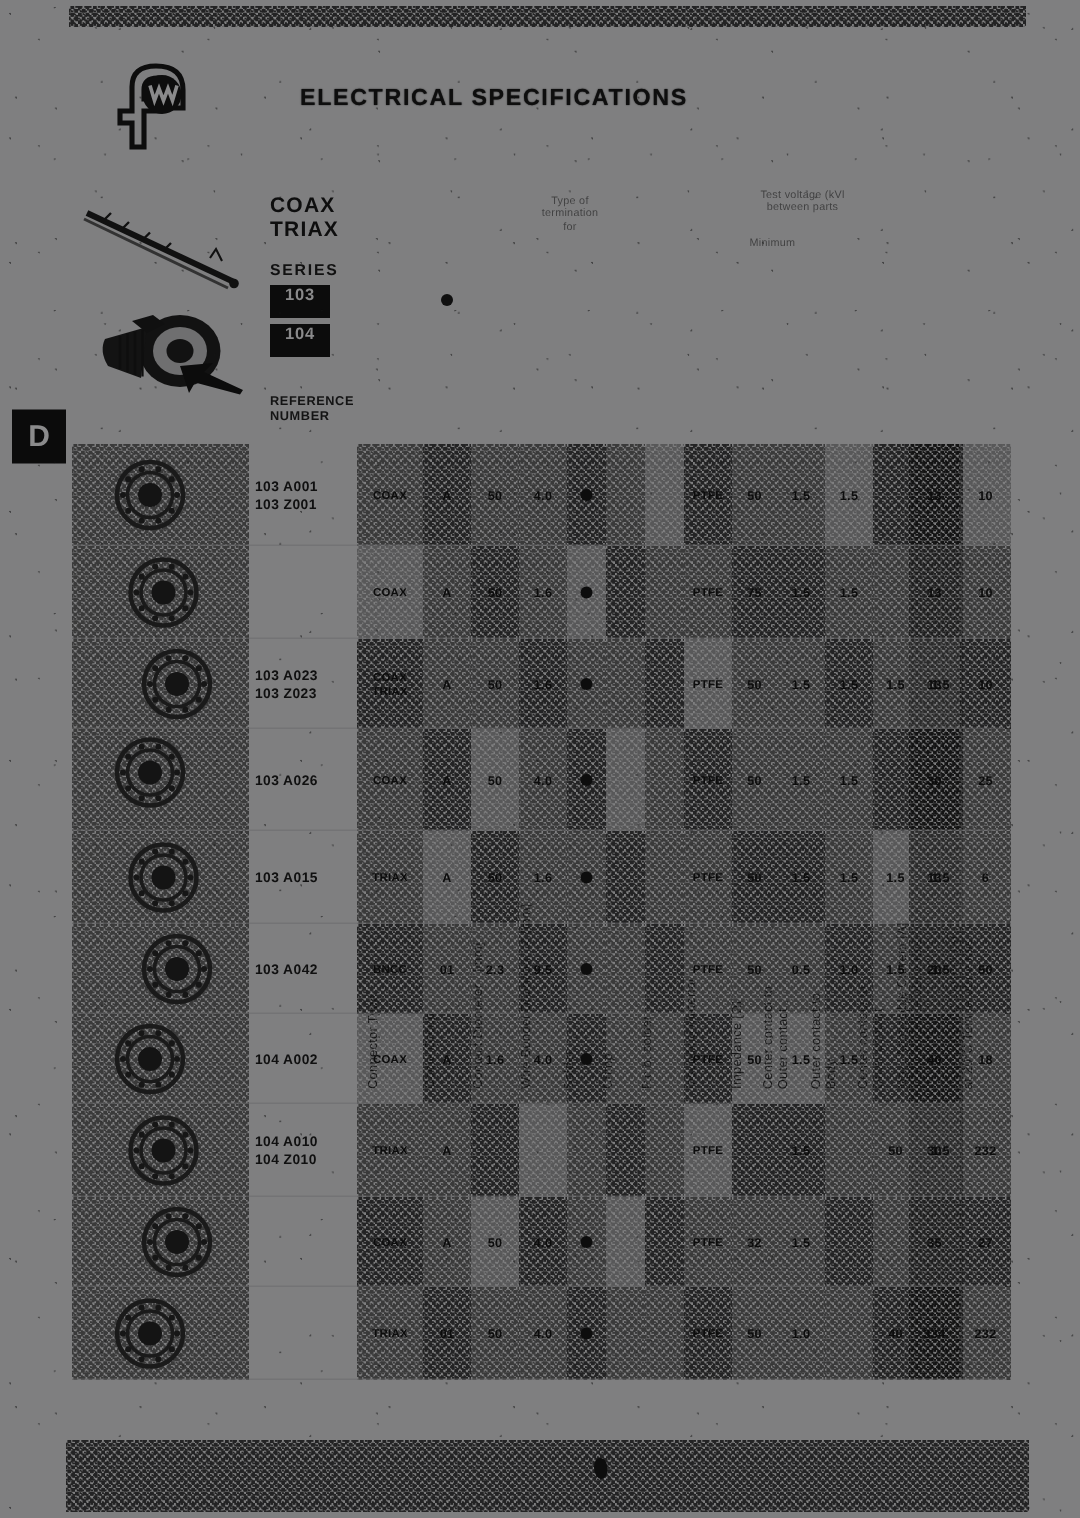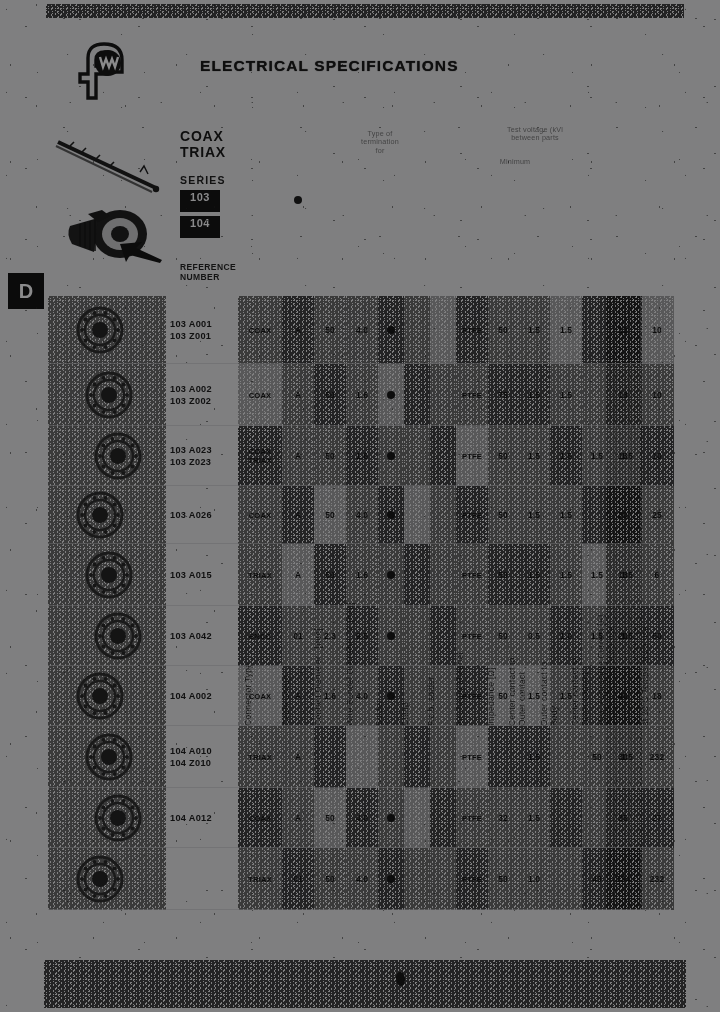--- a/index.html
+++ b/index.html
@@ -379,24 +379,20 @@
             <circle cx="66.56230589874906" cy="48.119017293312766" r="2" fill="#161616"></circle>
             <circle cx="55.43769410125095" cy="48.119017293312766" r="2" fill="#161616"></circle>
             <circle cx="46.43769410125095" cy="41.58013454126452" r="2" fill="#161616"></circle>
             <circle cx="43" cy="31.000000000000004" r="2" fill="#161616"></circle>
             <circle cx="46.43769410125094" cy="20.419865458735487" r="2" fill="#161616"></circle>
             <circle cx="55.43769410125094" cy="13.880982706687238" r="2" fill="#161616"></circle>
             <circle cx="66.56230589874905" cy="13.880982706687234" r="2" fill="#161616"></circle>
             <circle cx="75.56230589874906" cy="20.41986545873548" r="2" fill="#161616"></circle>
           </svg>
         </div>
-        <div class="refcell">
-          <span>103 A002</span>
-          <span>103 Z002</span>
-        </div>
         <div class="datacell" style="left: 190px; width: 44px;">
           <div class="dither light" style="position: absolute; inset: 0px;"></div>
           <div class="val small" style="white-space: pre-line; text-align: center;">COAX</div>
         </div>
         <div class="datacell" style="left: 234px; width: 32px;">
           <div class="dither" style="position: absolute; inset: 0px;"></div>
           <div class="val" style="white-space: pre-line; text-align: center;">A</div>
         </div>
         <div class="datacell" style="left: 266px; width: 32px;">
           <div class="dither heavy" style="position: absolute; inset: 0px;"></div>
@@ -525,21 +521,21 @@
         <div class="datacell" style="left: 558px; width: 34px;">
           <div class="dither light" style="position: absolute; inset: 0px;"></div>
           <div class="val" style="white-space: pre-line; text-align: center;">13</div>
         </div>
         <div class="datacell" style="left: 592px; width: 34px;">
           <div class="dither heavy" style="position: absolute; inset: 0px;"></div>
           <div class="val" style="white-space: pre-line; text-align: center;">10</div>
         </div>
         <div class="sep"></div>
       </div>
-      <div class="row" style="height: 58px;">
+      <div class="row" style="height: 68px;">
         <div class="photo">
           <div class="dither" style="position: absolute; inset: 0px;"></div>
           <svg width="118" height="58" viewBox="0 0 118 58" style="position: absolute; inset: 0px;">
             <circle cx="52" cy="29" r="22" fill="none" stroke="#1a1a1a" stroke-width="3"></circle>
             <circle cx="52" cy="29" r="15" fill="none" stroke="#1a1a1a" stroke-width="2.4"></circle>
             <circle cx="52" cy="29" r="8" fill="#141414"></circle>
             <circle cx="70" cy="29" r="2" fill="#161616"></circle>
             <circle cx="66.56230589874906" cy="39.58013454126451" r="2" fill="#161616"></circle>
             <circle cx="57.56230589874905" cy="46.119017293312766" r="2" fill="#161616"></circle>
             <circle cx="46.43769410125095" cy="46.119017293312766" r="2" fill="#161616"></circle>
@@ -946,23 +942,20 @@
             <circle cx="75.56230589874906" cy="47.119017293312766" r="2" fill="#161616"></circle>
             <circle cx="64.43769410125094" cy="47.119017293312766" r="2" fill="#161616"></circle>
             <circle cx="55.43769410125095" cy="40.58013454126452" r="2" fill="#161616"></circle>
             <circle cx="52" cy="30.000000000000004" r="2" fill="#161616"></circle>
             <circle cx="55.43769410125094" cy="19.419865458735487" r="2" fill="#161616"></circle>
             <circle cx="64.43769410125094" cy="12.880982706687238" r="2" fill="#161616"></circle>
             <circle cx="75.56230589874905" cy="12.880982706687234" r="2" fill="#161616"></circle>
             <circle cx="84.56230589874906" cy="19.41986545873548" r="2" fill="#161616"></circle>
           </svg>
         </div>
-        <div class="refcell">
-          <span>104 A012</span>
-        </div>
         <div class="datacell" style="left: 190px; width: 44px;">
           <div class="dither heavy" style="position: absolute; inset: 0px;"></div>
           <div class="val small" style="white-space: pre-line; text-align: center;">COAX</div>
         </div>
         <div class="datacell" style="left: 234px; width: 32px;">
           <div class="dither" style="position: absolute; inset: 0px;"></div>
           <div class="val" style="white-space: pre-line; text-align: center;">A</div>
         </div>
         <div class="datacell" style="left: 266px; width: 32px;">
           <div class="dither light" style="position: absolute; inset: 0px;"></div>

